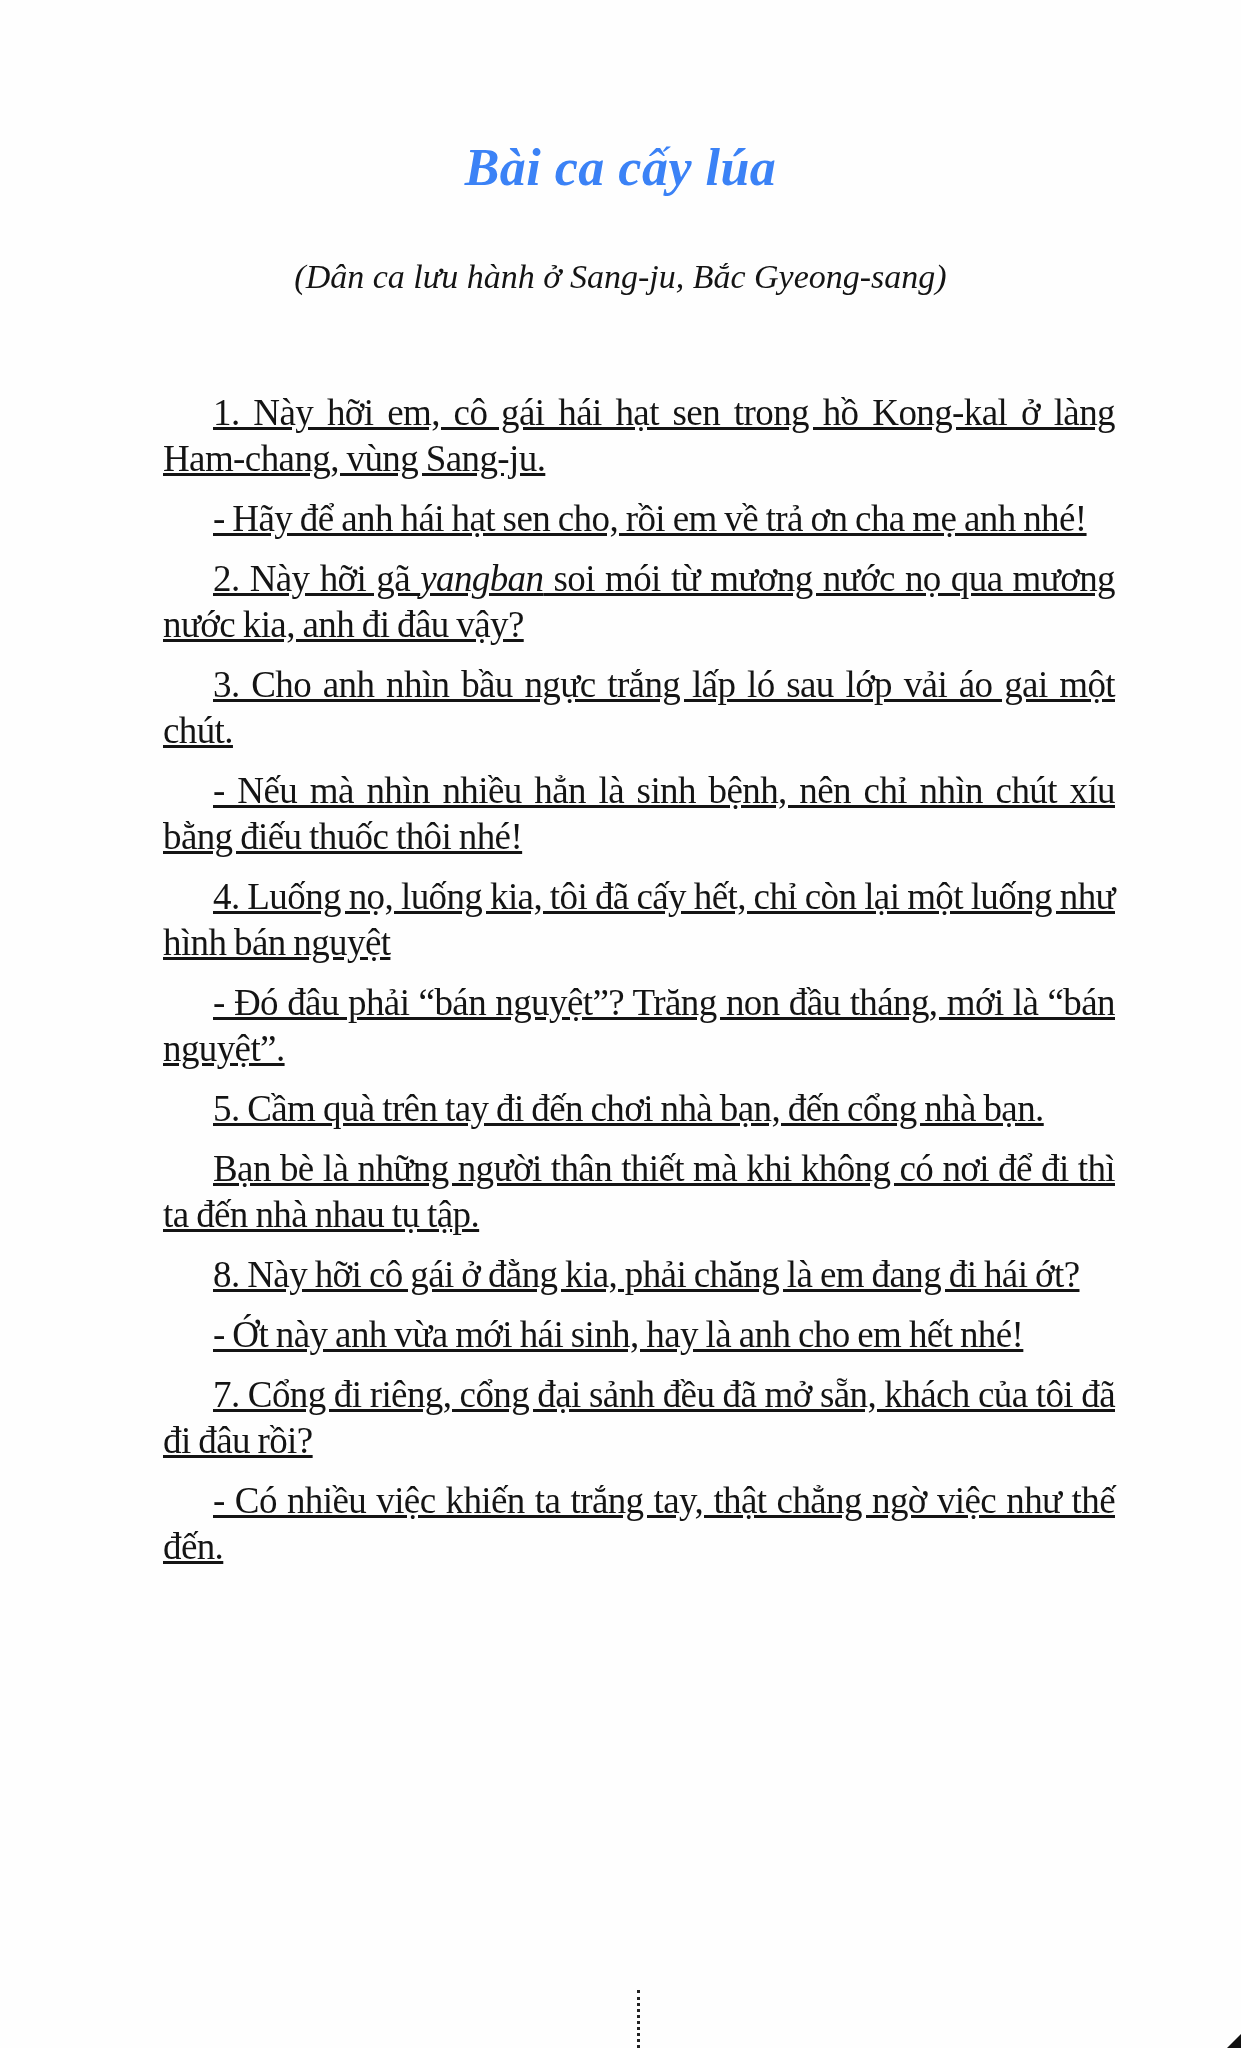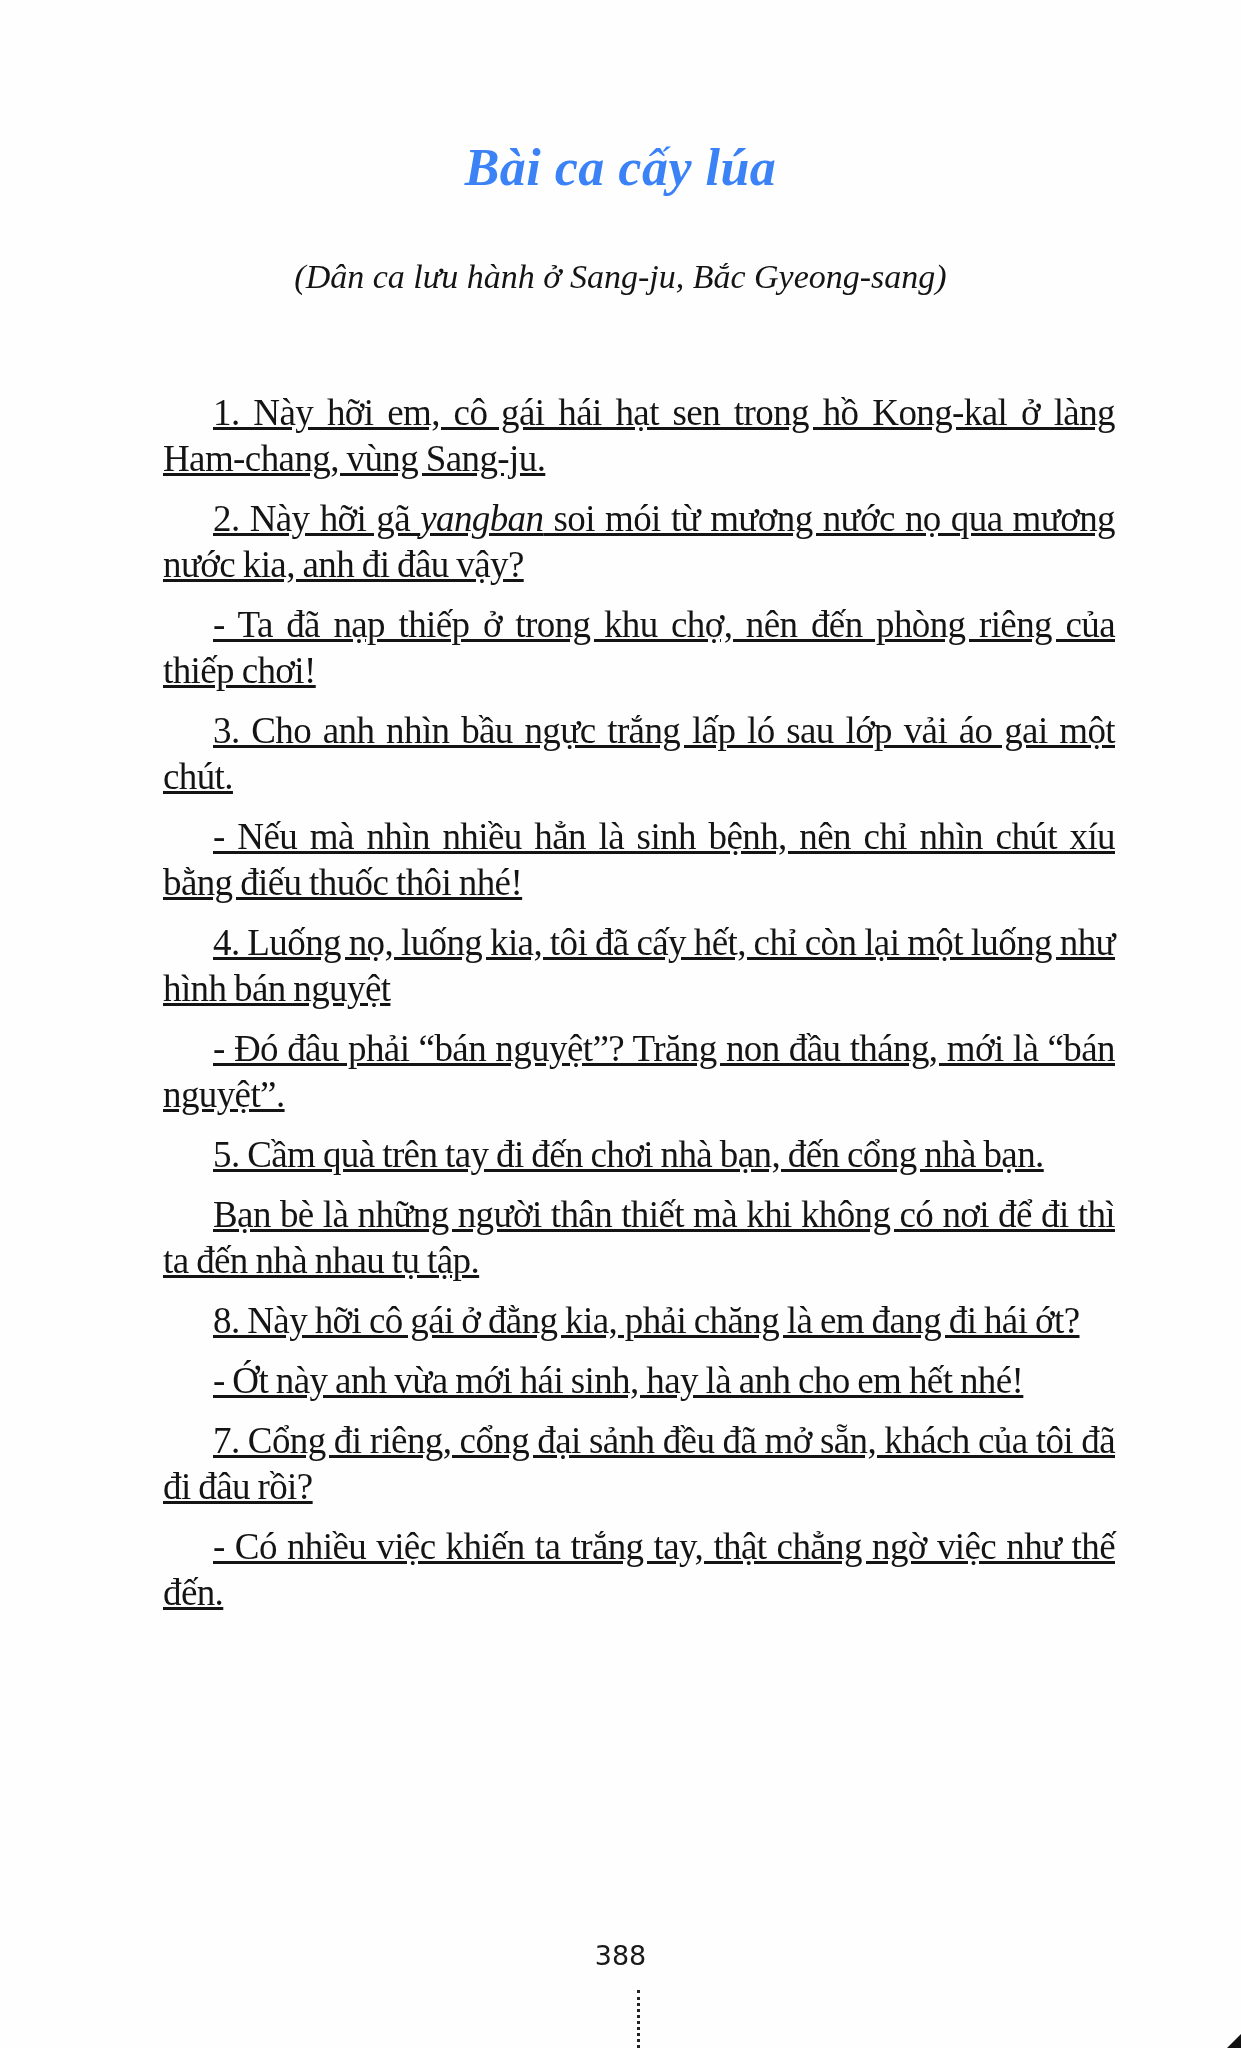--- a/index.html
+++ b/index.html
@@ -94,32 +94,31 @@
 <body>
 
 <div class="page">
 
   <h1 class="title">Bài ca cấy lúa</h1>
 
   <p class="subtitle">(Dân ca lưu hành ở Sang-ju, Bắc Gyeong-sang)</p>
 
   <div class="body-text">
     <p class="para">1. Này hỡi em, cô gái hái hạt sen trong hồ Kong-kal ở làng Ham-chang, vùng Sang-ju.</p>
+    <p class="para">- Hãy để anh hái hạt sen cho, rồi em về trả ơn cha mẹ anh nhé!</p>
     <p class="para"><span>2. Này hỡi gã </span><em>yangban</em><span> soi mói từ mương nước nọ qua mương nước kia, anh đi đâu vậy?</span></p>
-    <p class="para">- Ta đã nạp thiếp ở trong khu chợ, nên đến phòng riêng của thiếp chơi!</p>
     <p class="para">3. Cho anh nhìn bầu ngực trắng lấp ló sau lớp vải áo gai một chút.</p>
     <p class="para">- Nếu mà nhìn nhiều hẳn là sinh bệnh, nên chỉ nhìn chút xíu bằng điếu thuốc thôi nhé!</p>
     <p class="para">4. Luống nọ, luống kia, tôi đã cấy hết, chỉ còn lại một luống như hình bán nguyệt</p>
     <p class="para">- Đó đâu phải “bán nguyệt”? Trăng non đầu tháng, mới là “bán nguyệt”.</p>
     <p class="para">5. Cầm quà trên tay đi đến chơi nhà bạn, đến cổng nhà bạn.</p>
     <p class="para">Bạn bè là những người thân thiết mà khi không có nơi để đi thì ta đến nhà nhau tụ tập.</p>
     <p class="para">8. Này hỡi cô gái ở đằng kia, phải chăng là em đang đi hái ớt?</p>
     <p class="para">- Ớt này anh vừa mới hái sinh, hay là anh cho em hết nhé!</p>
     <p class="para">7. Cổng đi riêng, cổng đại sảnh đều đã mở sẵn, khách của tôi đã đi đâu rồi?</p>
     <p class="para">- Có nhiều việc khiến ta trắng tay, thật chẳng ngờ việc như thế đến.</p>
   </div>
 
-  <div class="page-number">388</div>
 
   <div class="cut-line"></div>
 
   <div class="corner-mark"></div>
 </div>
 
 </body></html>

